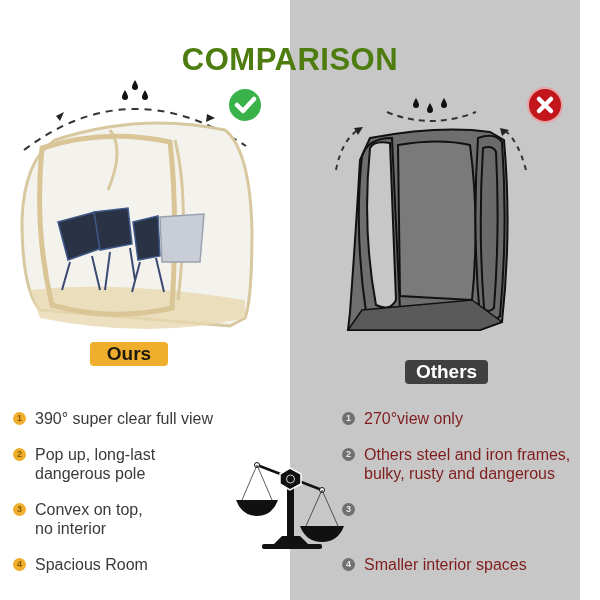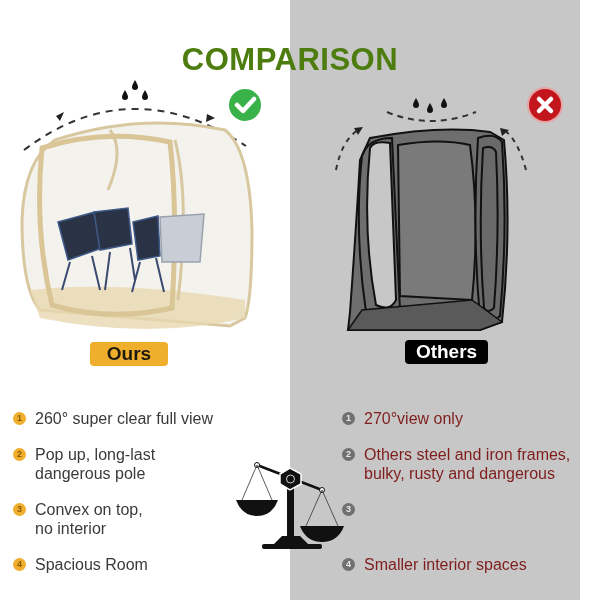--- a/index.html
+++ b/index.html
@@ -2,21 +2,21 @@
 <html><head>
 <meta charset="utf-8">
 <style>
   html, body { margin:0; padding:0; }
   body { width:600px; height:600px; position:relative; overflow:hidden; background:#ffffff; font-family:"Liberation Sans", sans-serif; }
   .right-panel { position:absolute; left:290px; top:0; width:290px; height:600px; background:#c7c7c7; }
   .right-strip { position:absolute; left:580px; top:0; width:20px; height:600px; background:#ffffff; }
   .title { position:absolute; left:0; width:580px; top:16px; text-align:center; font-size:31px; font-weight:bold; letter-spacing:0.5px; color:#4d7c0f;margin-top:26px; }
   .pill { position:absolute; height:24px; border-radius:4px; font-size:19px; font-weight:bold; text-align:center; line-height:24px; }
   .pill-ours { left:90px; top:342px; width:78px; background:#efae2c; color:#1e1a10; }
-  .pill-others { left:405px; top:340px; width:83px; background:#000000; color:#ffffff; }
+  .pill-others { left:405px; top:360px; width:83px; background:#404040; color:#ffffff; }
   .feature { position:absolute; display:flex; align-items:flex-start; font-size:16px; line-height:19px; }
   .num { width:13px; height:13px; border-radius:50%; font-size:9px; font-weight:bold; line-height:13px; text-align:center; margin-top:3px; margin-right:9px; flex:none; }
   .num-ours { background:#efae2c; color:#8a5a00; }
   .num-others { background:#707070; color:#e8e8e8; }
   .ftext-ours { color:#3a3a3a; }
   .ftext-others { color:#7f1d1d; }
   .badge { position:absolute; width:32px; height:32px; border-radius:50%; }
   .badge-ok { left:229px; top:89px; background:#3ab24a; }
   .badge-no { left:529px; top:89px; background:#c2151c; box-shadow:0 0 0 2px #e6a5a5; }
   svg { position:absolute; overflow:visible; }
@@ -92,21 +92,21 @@
   <svg width="32" height="32" viewBox="0 0 32 32" style="left:0;top:0;">
       <path d="M10 10 L22 22 M22 10 L10 22" fill="none" stroke="#fff" stroke-width="4.5" stroke-linecap="round"></path>
     </svg>
 </div>
 
 <div class="pill pill-ours">Ours</div>
 <div class="pill pill-others">Others</div>
 
 <div class="feature" style="left:13px;top:409px;">
   <span class="num num-ours">1</span>
-  <span class="ftext-ours"><span>260° super clear full view</span></span>
+  <span class="ftext-ours"><span>390° super clear full view</span></span>
 </div>
 <div class="feature" style="left:13px;top:445px;">
   <span class="num num-ours">2</span>
   <span class="ftext-ours"><span>Pop up, long-last</span><br><span>dangerous pole</span></span>
 </div>
 <div class="feature" style="left:13px;top:500px;">
   <span class="num num-ours">3</span>
   <span class="ftext-ours"><span>Convex on top,</span><br><span>no interior</span></span>
 </div>
 <div class="feature" style="left:13px;top:555px;">

